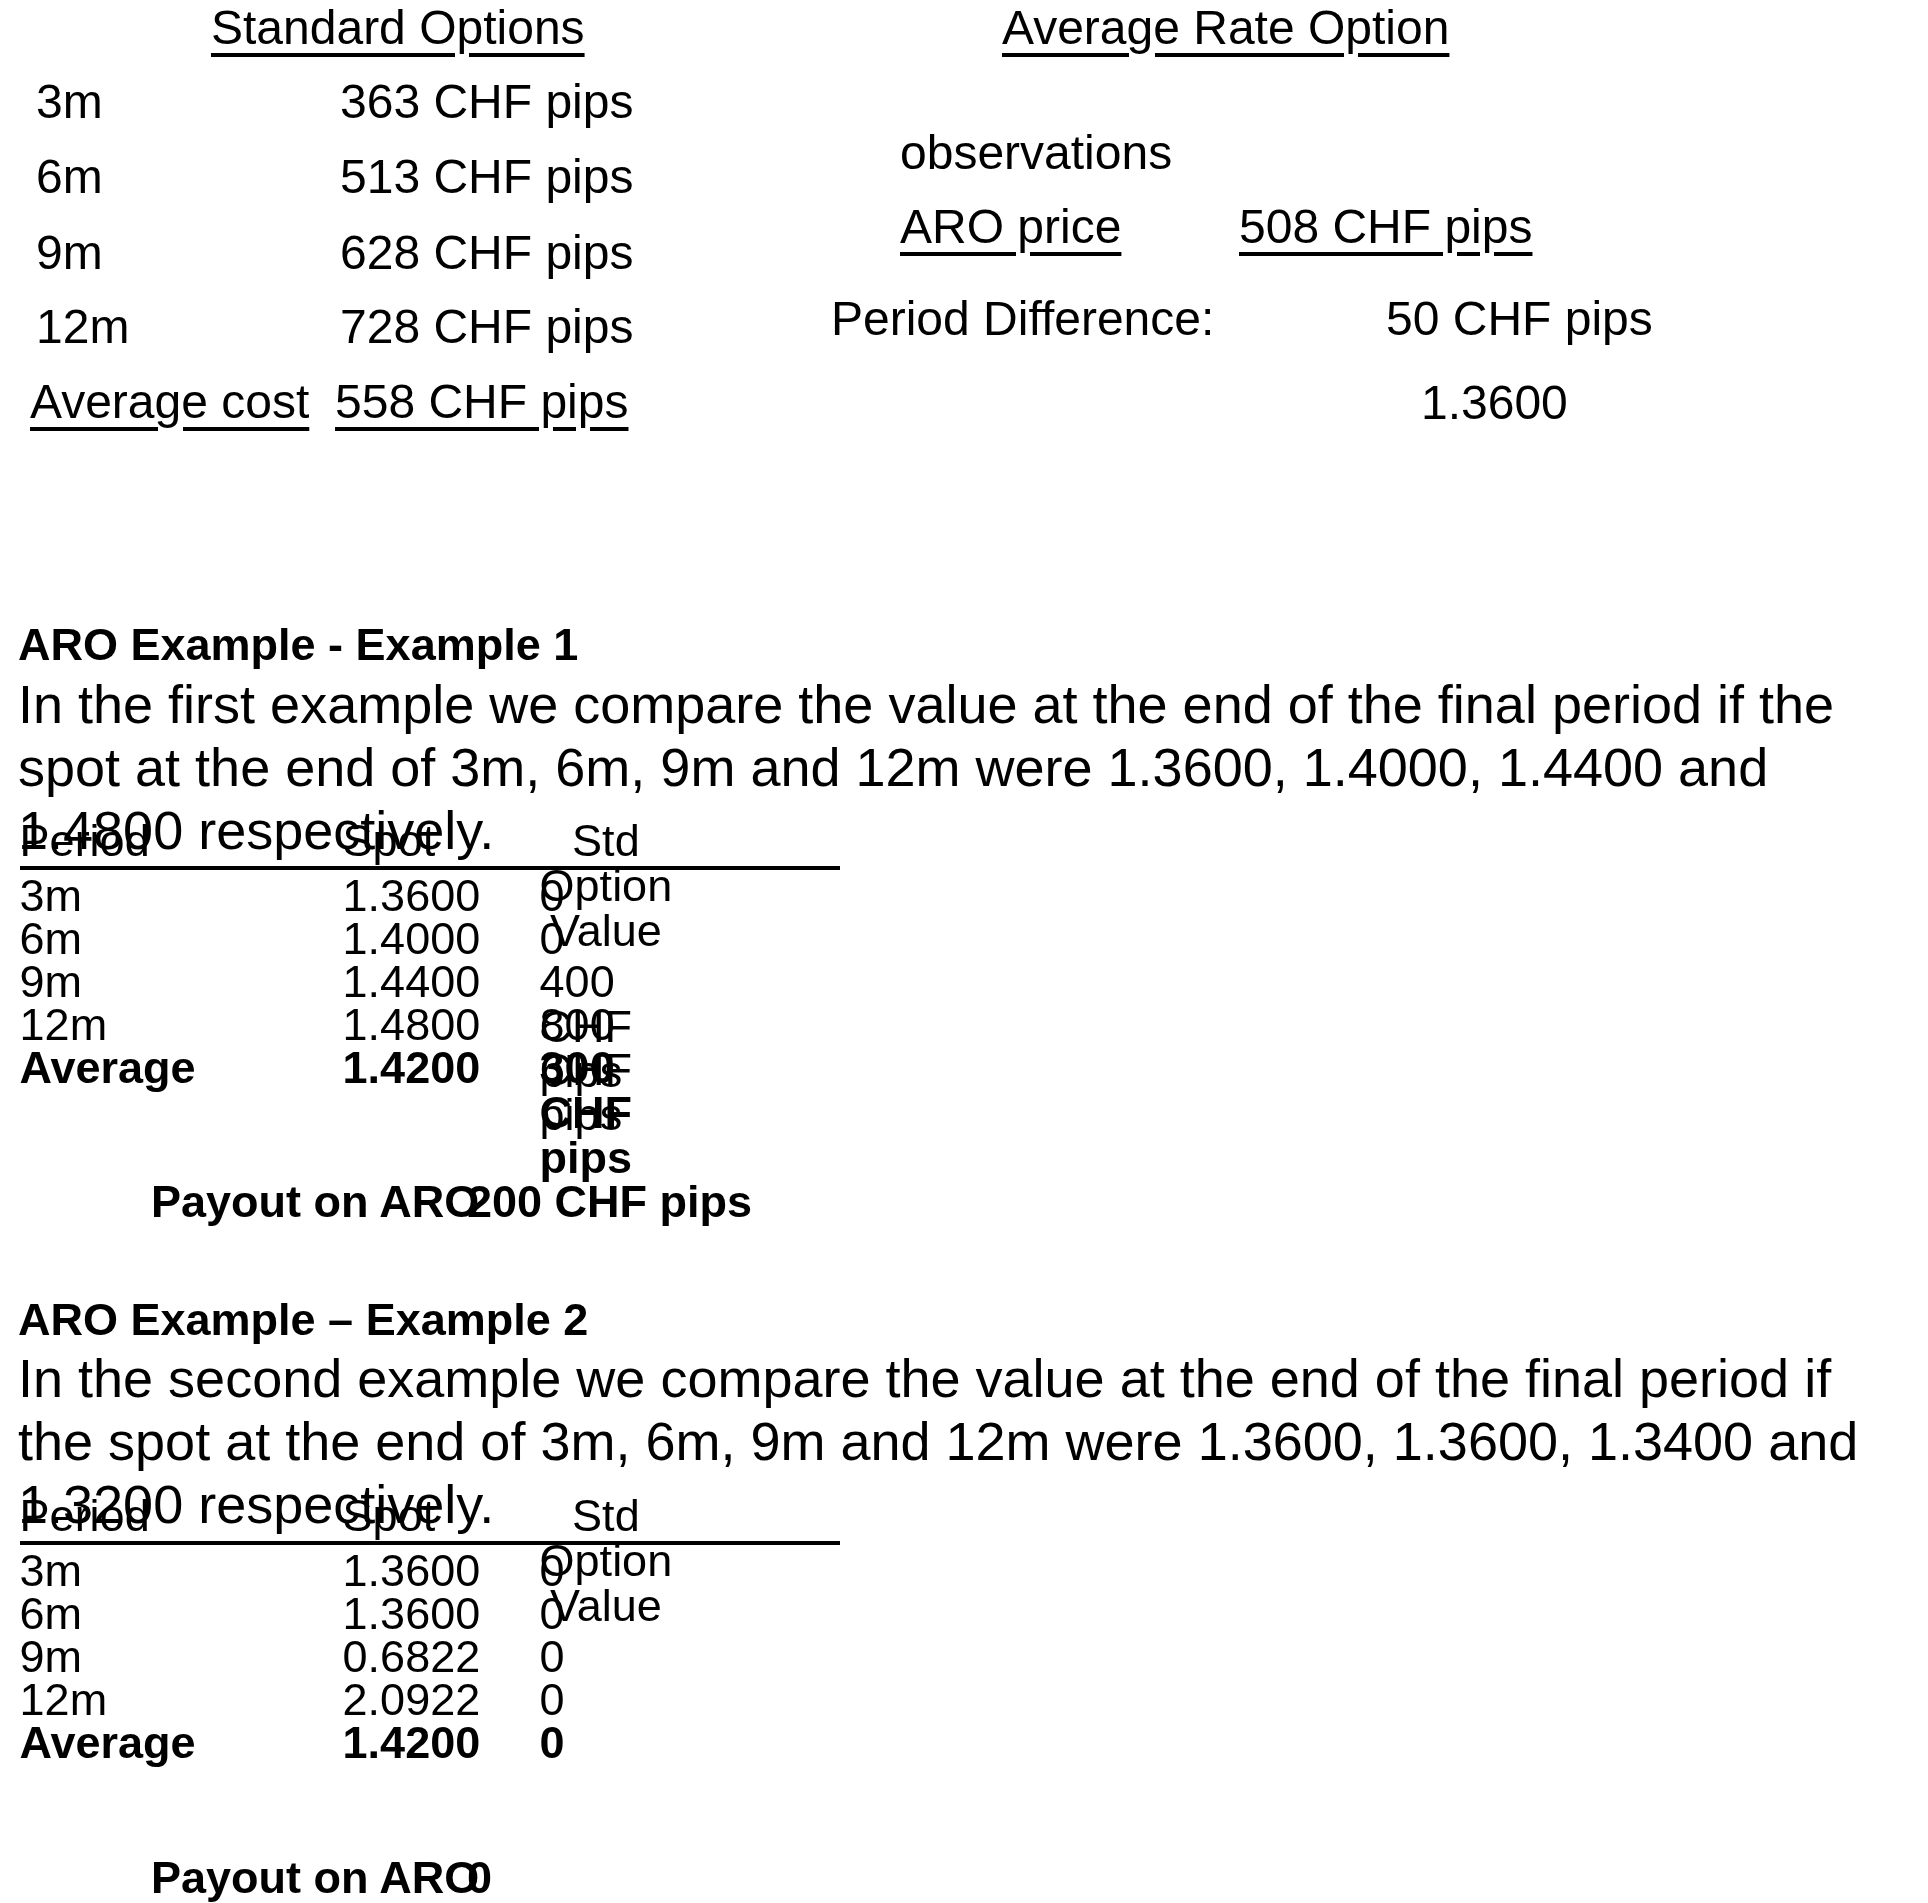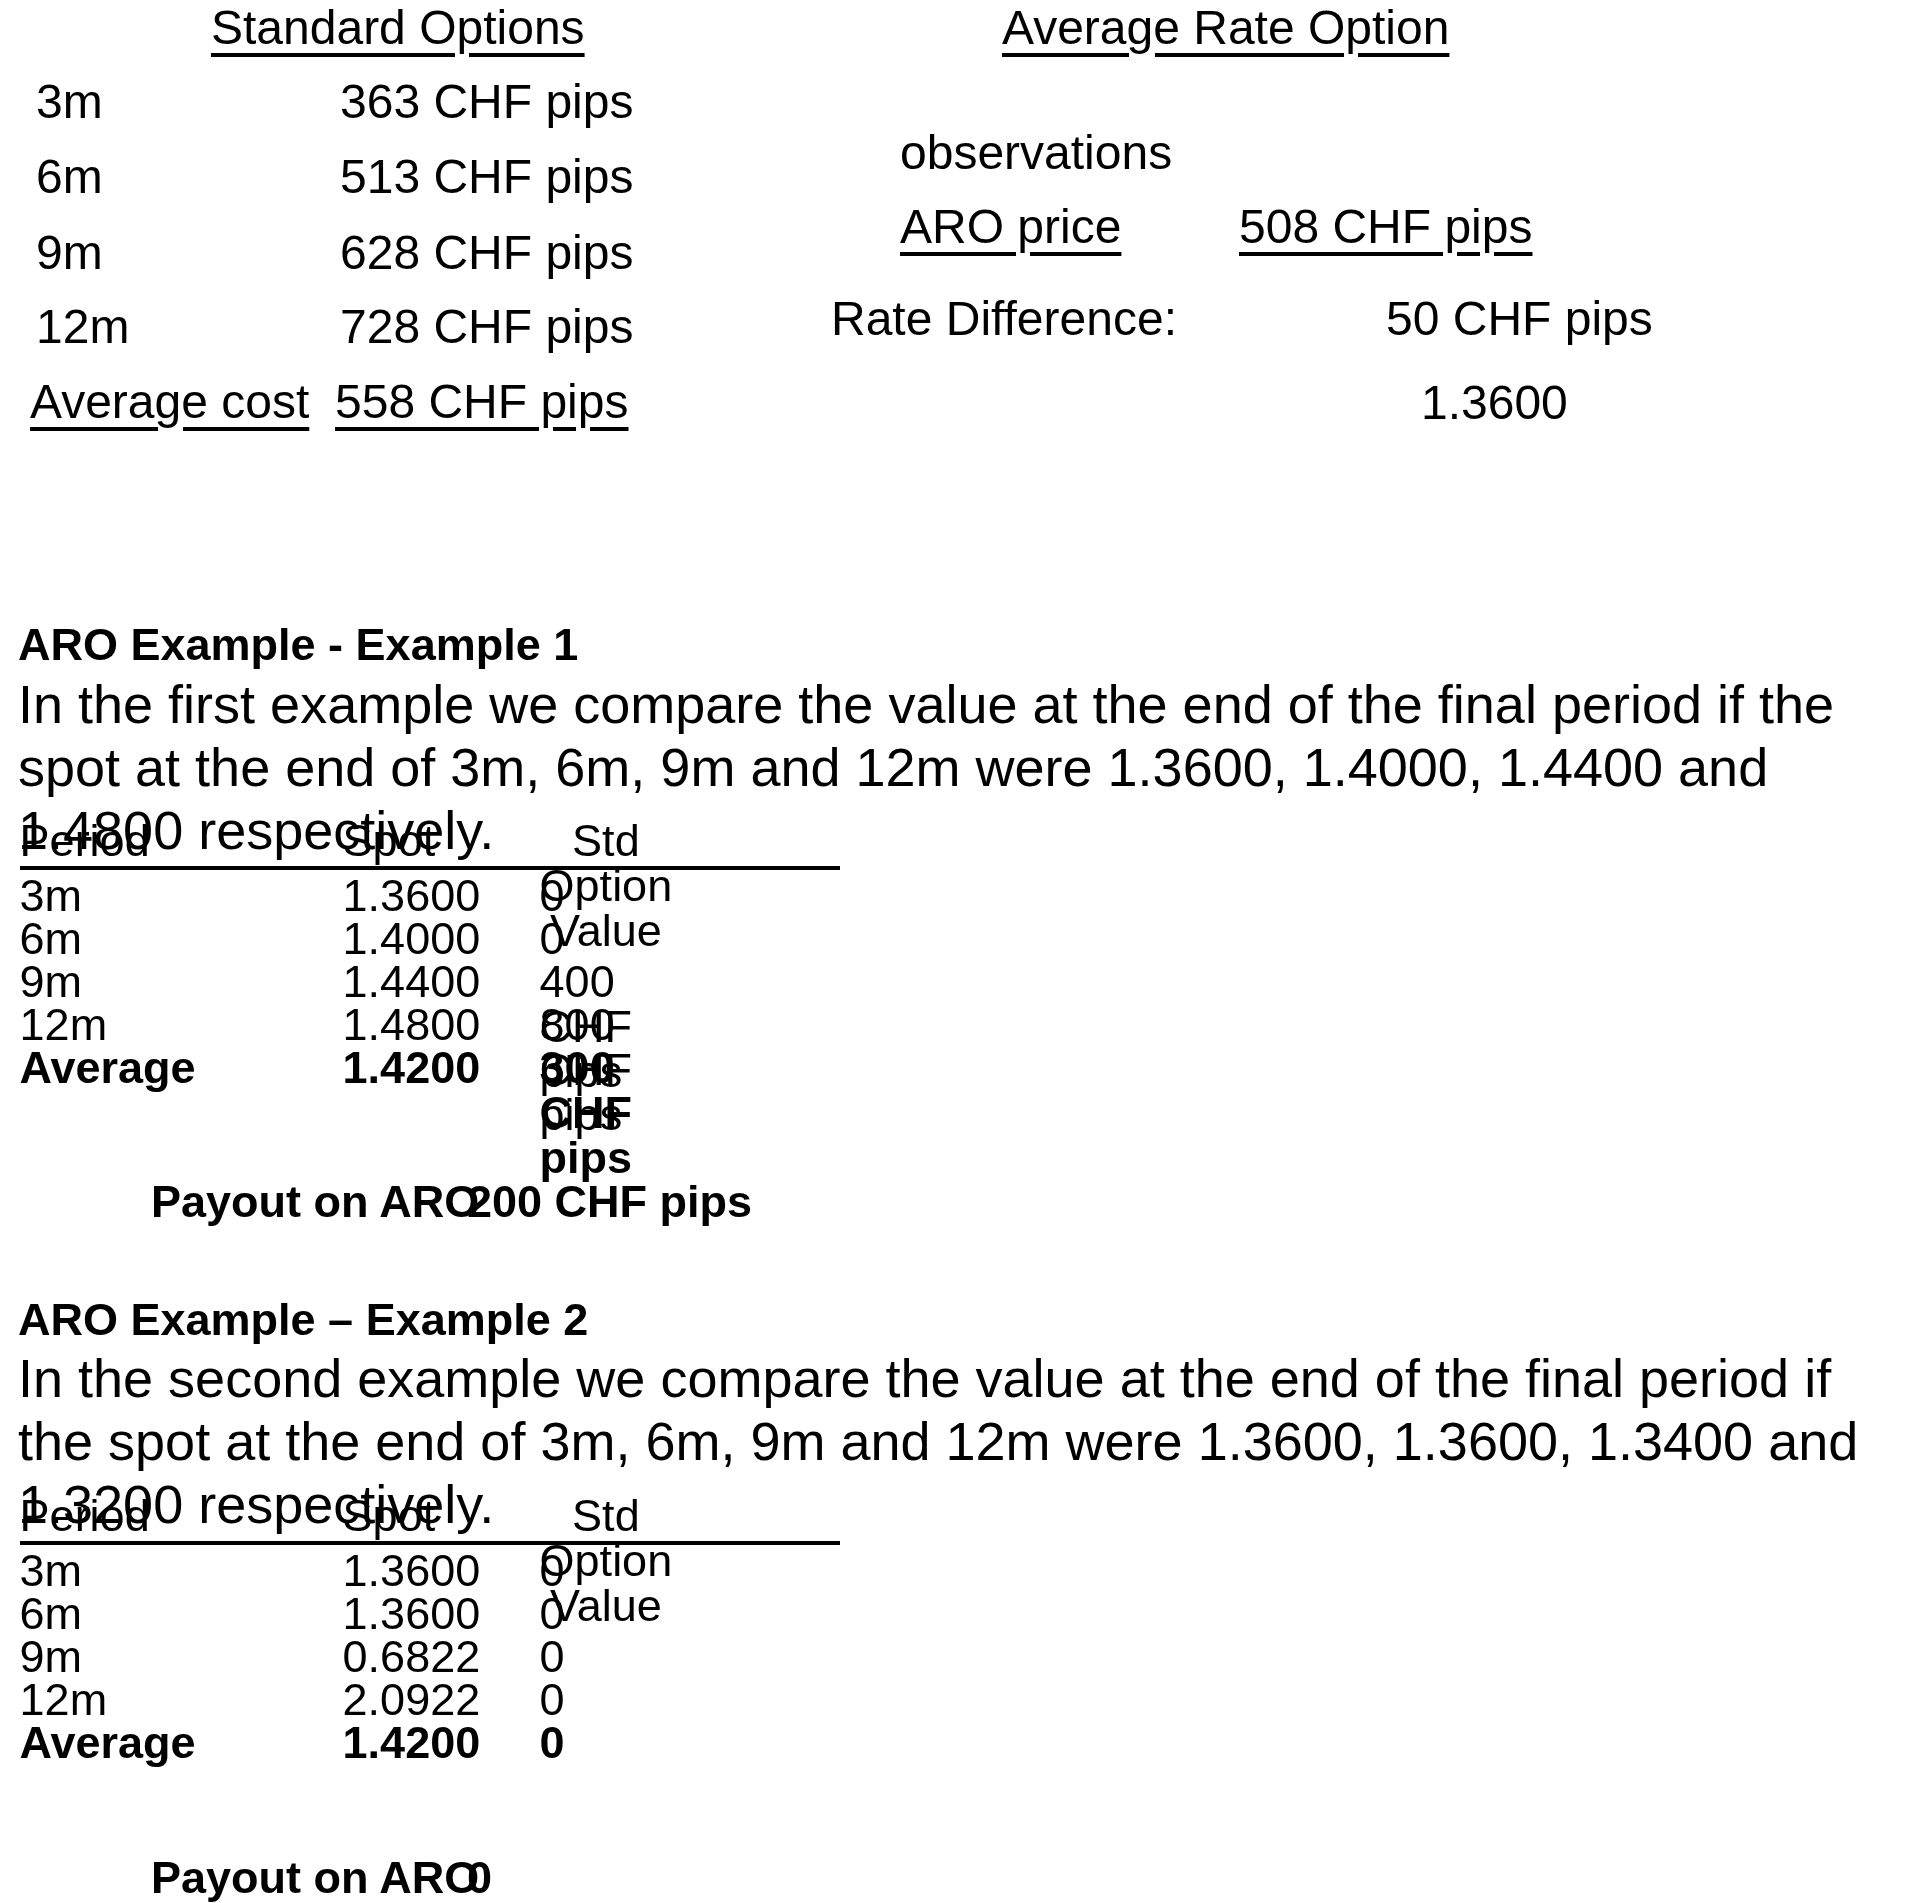--- a/index.html
+++ b/index.html
@@ -117,21 +117,21 @@
   <div class="cell sum-text u" style="left:30px; top:378px;">Average cost</div>
   <div class="cell sum-text u" style="left:335px; top:378px;">558 CHF pips</div>
 
   <div class="cell sum-title u" style="left:1002px; top:3.6px;">Average Rate Option</div>
 
   <div class="cell sum-text" style="left:900px; top:129px;">observations</div>
 
   <div class="cell sum-text u" style="left:900px; top:203px;">ARO price</div>
   <div class="cell sum-text u" style="left:1239px; top:203px;">508 CHF pips</div>
 
-  <div class="cell sum-text" style="left:831px; top:295px;">Rate Difference:</div>
+  <div class="cell sum-text" style="left:831px; top:295px;">Period Difference:</div>
   <div class="cell sum-text" style="left:1386px; top:295px;text-align:center;">50 CHF pips</div>
 
   <div class="cell sum-text" style="left:1421px; top:379px;">1.3600</div>
 
   <div class="sec-head" style="left:18px; top:619px;">ARO Example - Example 1</div>
 
   <div class="para" style="left:18px; top:673px;">In the first example we compare the value at the end of the final period if the spot at the end of 3m, 6m, 9m and 12m were 1.3600, 1.4000, 1.4400 and 1.4800 respectively.</div>
 
   <div class="tbl" style="left:19.6px; top:818px;">
     <div class="hdr">

